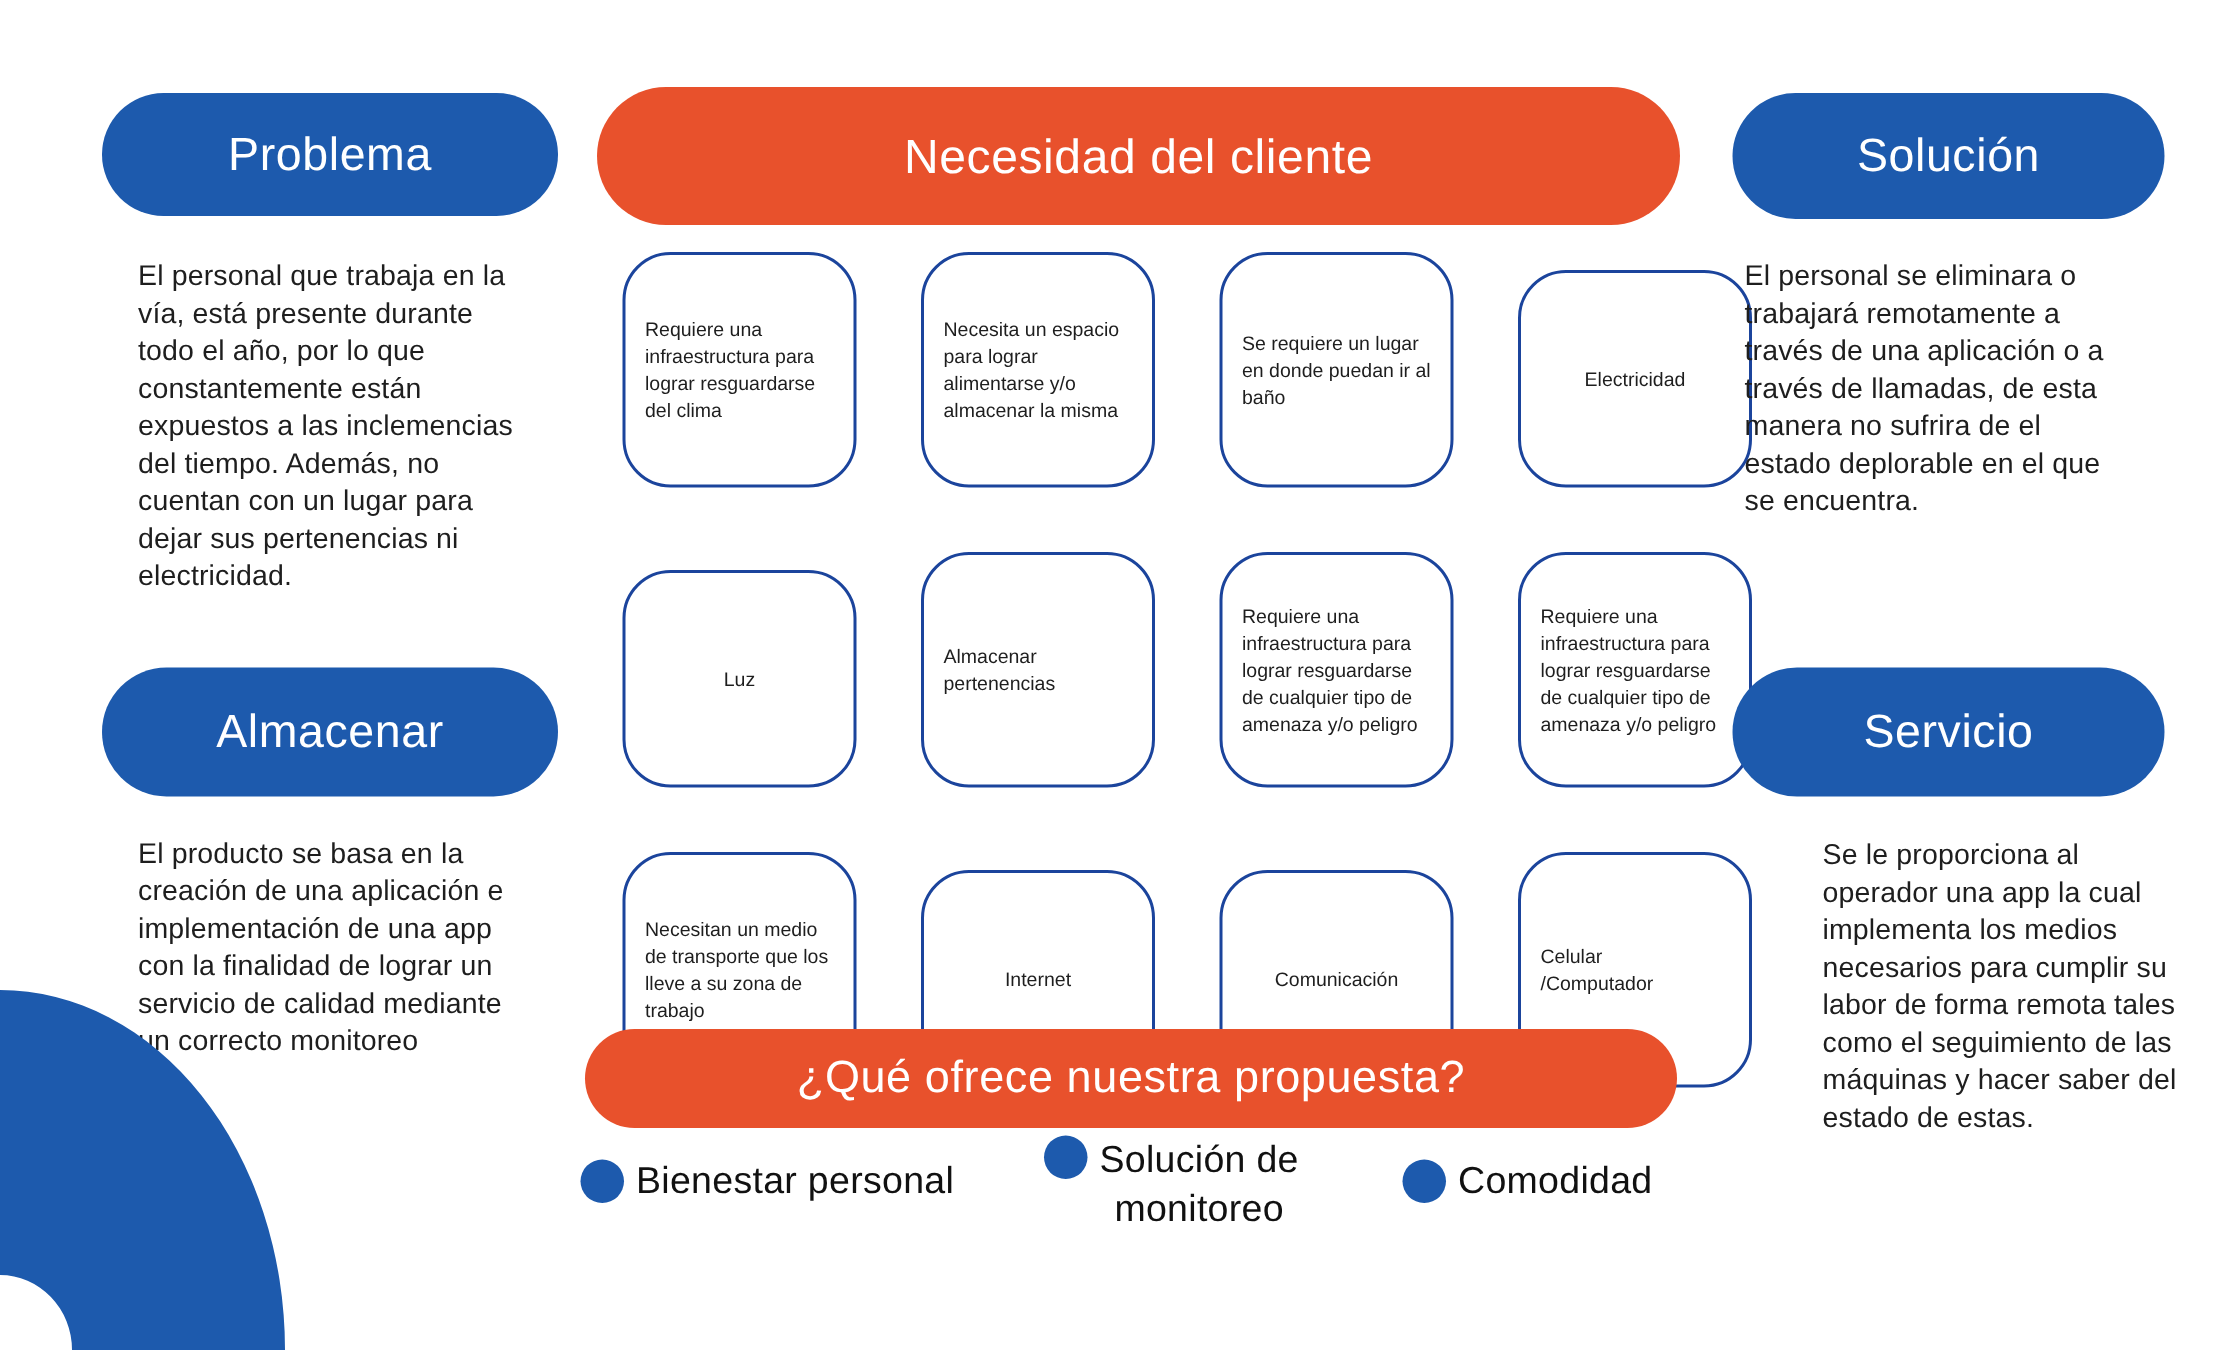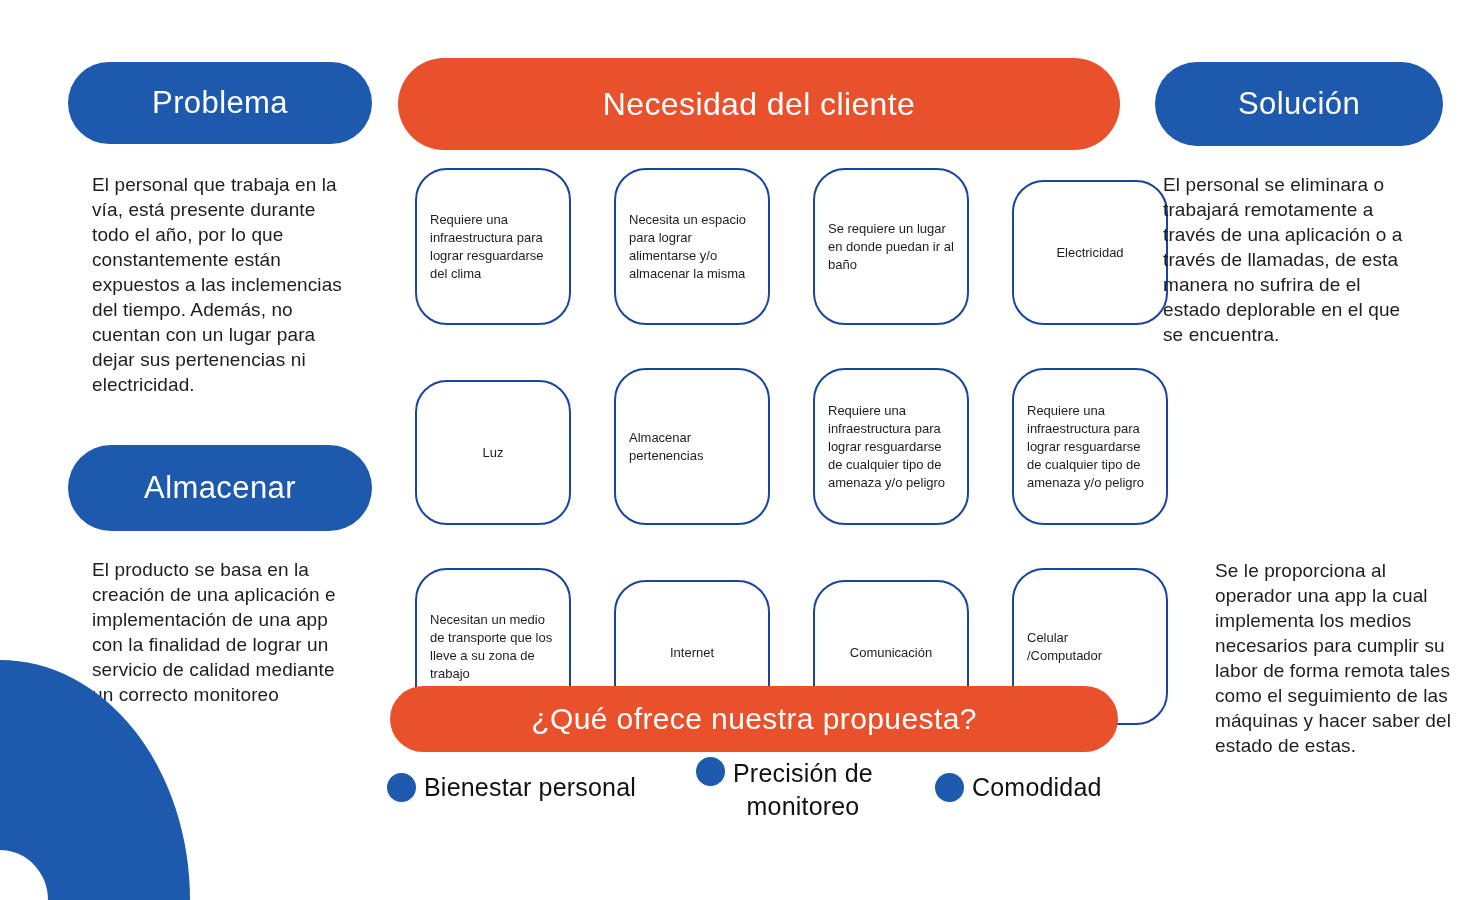--- a/index.html
+++ b/index.html
@@ -163,39 +163,42 @@
   <div class="pill orange" id="pill-propuesta">
     <span>¿Qué ofrece nuestra propuesta?</span>
   </div>
 
   <div class="benefit" id="benefit-1">
     <span class="dot"></span>
     <span class="lbl">Bienestar personal</span>
   </div>
   <div class="benefit" id="benefit-2">
     <span class="dot"></span>
-    <span class="lbl">Precisión de
+    <span class="lbl">Solución de
 monitoreo</span>
   </div>
   <div class="benefit" id="benefit-3">
     <span class="dot"></span>
     <span class="lbl">Comodidad</span>
   </div>
 
   <div class="pill blue" id="pill-solucion">
     <span>Solución</span>
   </div>
   <div class="body-text" id="body-solucion">El personal se eliminara o
 trabajará remotamente a
 través de una aplicación o a
 través de llamadas, de esta
 manera no sufrira de el
 estado deplorable en el que
 se encuentra.</div>
 
+  <div class="pill blue" id="pill-servicio">
+    <span>Servicio</span>
+  </div>
   <div class="body-text" id="body-servicio">Se le proporciona al
 operador una app la cual
 implementa los medios
 necesarios para cumplir su
 labor de forma remota tales
 como el seguimiento de las
 máquinas y hacer saber del
 estado de estas.</div>
 
   <svg id="corner-arc" width="200" height="245" viewBox="0 0 200 245" aria-hidden="true">

